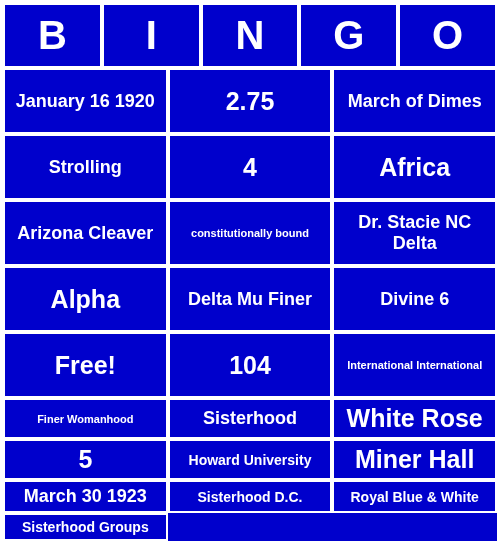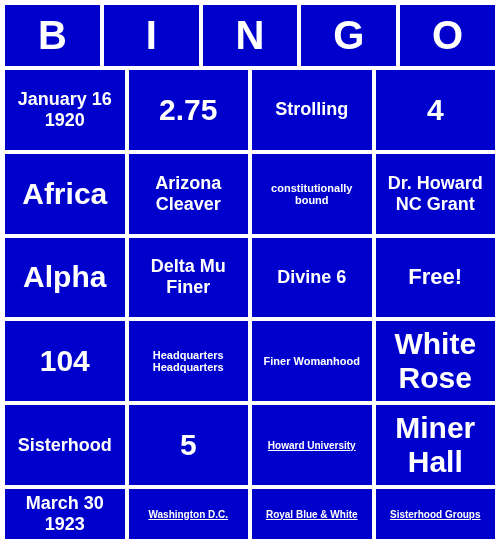--- a/index.html
+++ b/index.html
@@ -28,122 +28,125 @@
     .bingo-header-cell {
       color: white;
       text-align: center;
       font-size: 40px;
       font-weight: bold;
       padding: 8px 0;
       border: 2px solid white;
     }
     .bingo-grid {
       display: grid;
-      grid-template-columns: repeat(4, 1fr);
+      grid-template-columns: repeat(3, 1fr);
       grid-template-rows: repeat(5, 1fr);
       flex: 1;
     }
     .bingo-cell {
       border: 2px solid white;
       display: flex;
       align-items: center;
       justify-content: center;
       text-align: center;
       color: white;
       padding: 4px;
       background: #0000cc;
     }
     .bingo-cell-text {
       color: white;
       font-weight: bold;
     }
-    .bingo-cell.large-text .bingo-cell-text { font-size: 30px; }
+    .bingo-cell.large-text .bingo-cell-text { font-size: 25px; }
     .bingo-cell.medium-text .bingo-cell-text { font-size: 18px; }
-    .bingo-cell.small-text .bingo-cell-text { font-size: 10px; text-decoration: underline; }
+    .bingo-cell.small-text .bingo-cell-text { font-size: 14px; }
     .bingo-cell.xsmall-text .bingo-cell-text { font-size: 11px; }
     .bingo-cell.free-cell { background: #0000cc; }
-    .bingo-cell.free-cell .bingo-cell-text { font-size: 22px; font-weight: bold; }
+    .bingo-cell.free-cell .bingo-cell-text { font-size: 25px; font-weight: bold; }
   </style>
 </head>
 <body>
 
 <div class="bingo-card">
   <div class="bingo-header">
   <div class="bingo-header-cell">B</div>
       <div class="bingo-header-cell">I</div>
       <div class="bingo-header-cell">N</div>
       <div class="bingo-header-cell">G</div>
       <div class="bingo-header-cell">O</div>
     </div>
   <div class="bingo-grid">
   <div class="bingo-cell medium-text">
         <span class="bingo-cell-text">January 16 1920</span>
       </div>
       <div class="bingo-cell large-text">
         <span class="bingo-cell-text">2.75</span>
       </div>
       <div class="bingo-cell medium-text">
+        <span class="bingo-cell-text">March of Dimes</span>
+      </div>
+      <div class="bingo-cell medium-text">
         <span class="bingo-cell-text">Strolling</span>
       </div>
       <div class="bingo-cell large-text">
         <span class="bingo-cell-text">4</span>
       </div>
       <div class="bingo-cell large-text">
         <span class="bingo-cell-text">Africa</span>
       </div>
       <div class="bingo-cell medium-text">
         <span class="bingo-cell-text">Arizona Cleaver</span>
       </div>
       <div class="bingo-cell xsmall-text">
         <span class="bingo-cell-text">constitutionally bound</span>
       </div>
       <div class="bingo-cell medium-text">
-        <span class="bingo-cell-text">Dr. Howard NC Grant</span>
+        <span class="bingo-cell-text">Dr. Stacie NC Delta</span>
       </div>
       <div class="bingo-cell large-text">
         <span class="bingo-cell-text">Alpha</span>
       </div>
       <div class="bingo-cell medium-text">
         <span class="bingo-cell-text">Delta Mu Finer</span>
       </div>
       <div class="bingo-cell medium-text">
         <span class="bingo-cell-text">Divine 6</span>
       </div>
       <div class="bingo-cell free-cell">
         <span class="bingo-cell-text">Free!</span>
       </div>
       <div class="bingo-cell large-text">
         <span class="bingo-cell-text">104</span>
       </div>
       <div class="bingo-cell xsmall-text">
-        <span class="bingo-cell-text">Headquarters Headquarters</span>
+        <span class="bingo-cell-text">International International</span>
       </div>
       <div class="bingo-cell xsmall-text">
         <span class="bingo-cell-text">Finer Womanhood</span>
       </div>
+      <div class="bingo-cell medium-text">
+        <span class="bingo-cell-text">Sisterhood</span>
+      </div>
       <div class="bingo-cell large-text">
         <span class="bingo-cell-text">White Rose</span>
-      </div>
-      <div class="bingo-cell medium-text">
-        <span class="bingo-cell-text">Sisterhood</span>
       </div>
       <div class="bingo-cell large-text">
         <span class="bingo-cell-text">5</span>
       </div>
       <div class="bingo-cell small-text">
         <span class="bingo-cell-text">Howard University</span>
       </div>
       <div class="bingo-cell large-text">
         <span class="bingo-cell-text">Miner Hall</span>
       </div>
       <div class="bingo-cell medium-text">
         <span class="bingo-cell-text">March 30 1923</span>
       </div>
       <div class="bingo-cell small-text">
-        <span class="bingo-cell-text">Washington D.C.</span>
+        <span class="bingo-cell-text">Sisterhood D.C.</span>
       </div>
       <div class="bingo-cell small-text">
         <span class="bingo-cell-text">Royal Blue &amp; White</span>
       </div>
       <div class="bingo-cell small-text">
         <span class="bingo-cell-text">Sisterhood Groups</span>
       </div>
     </div>
 </div>
 

